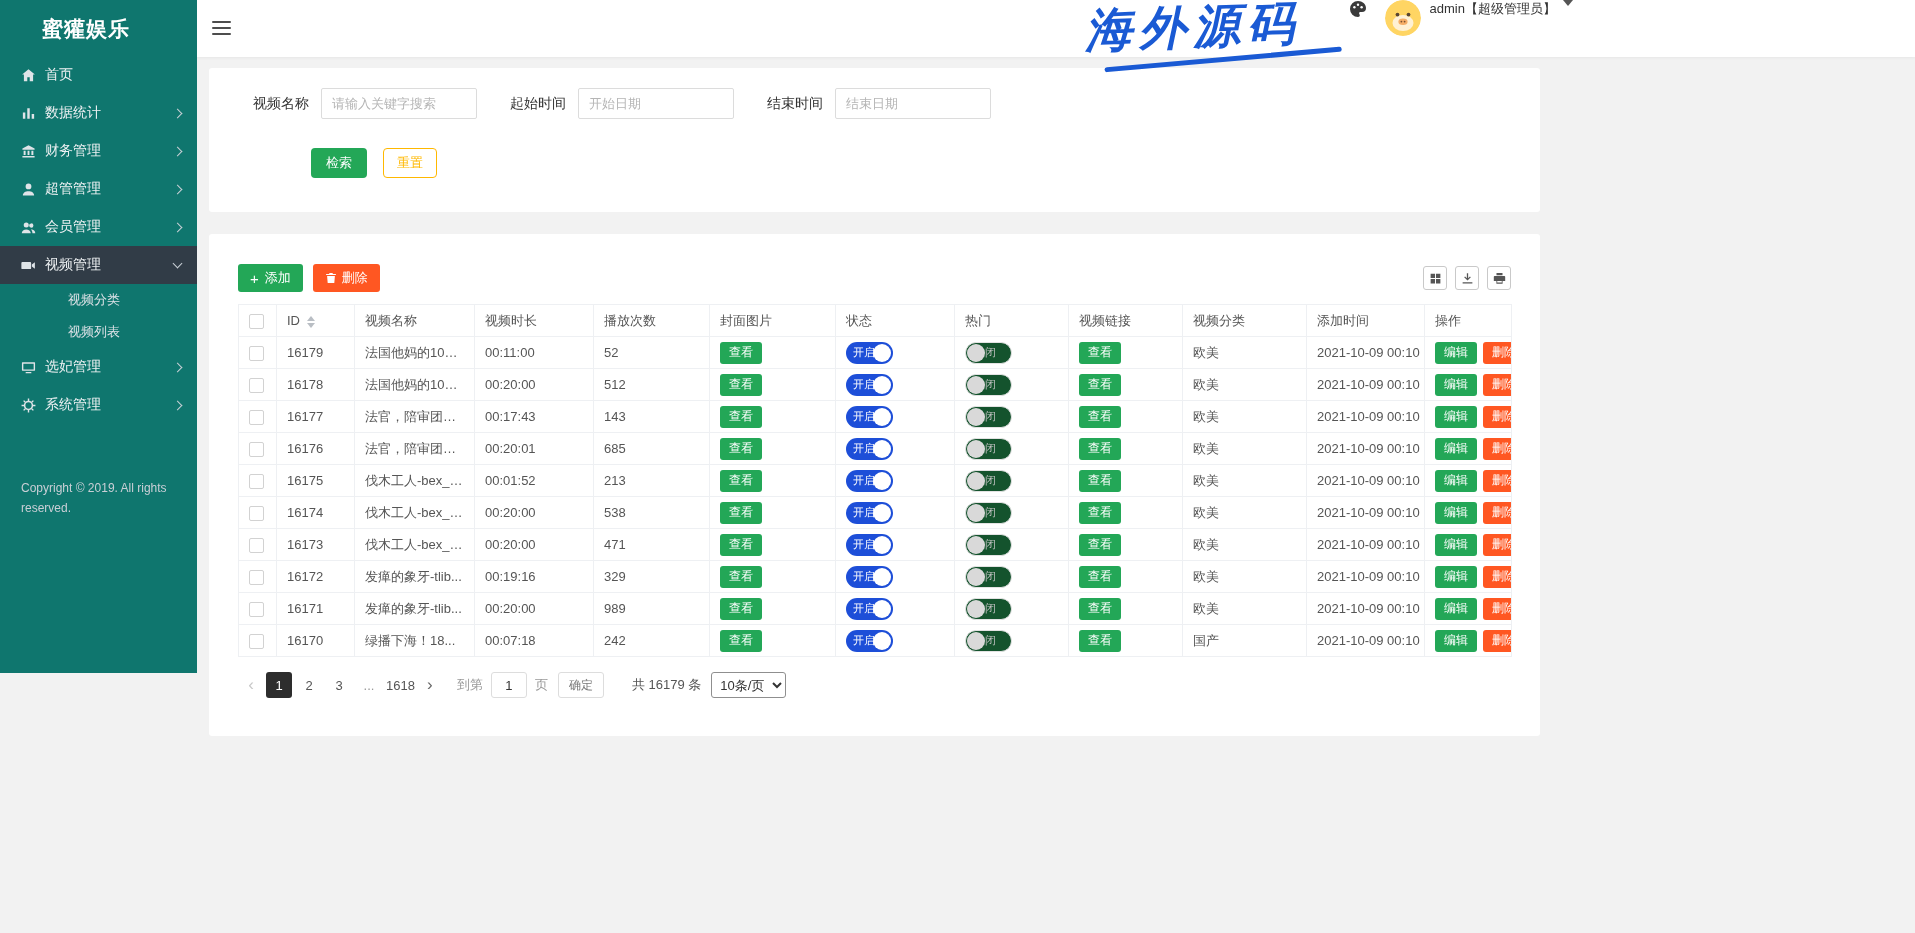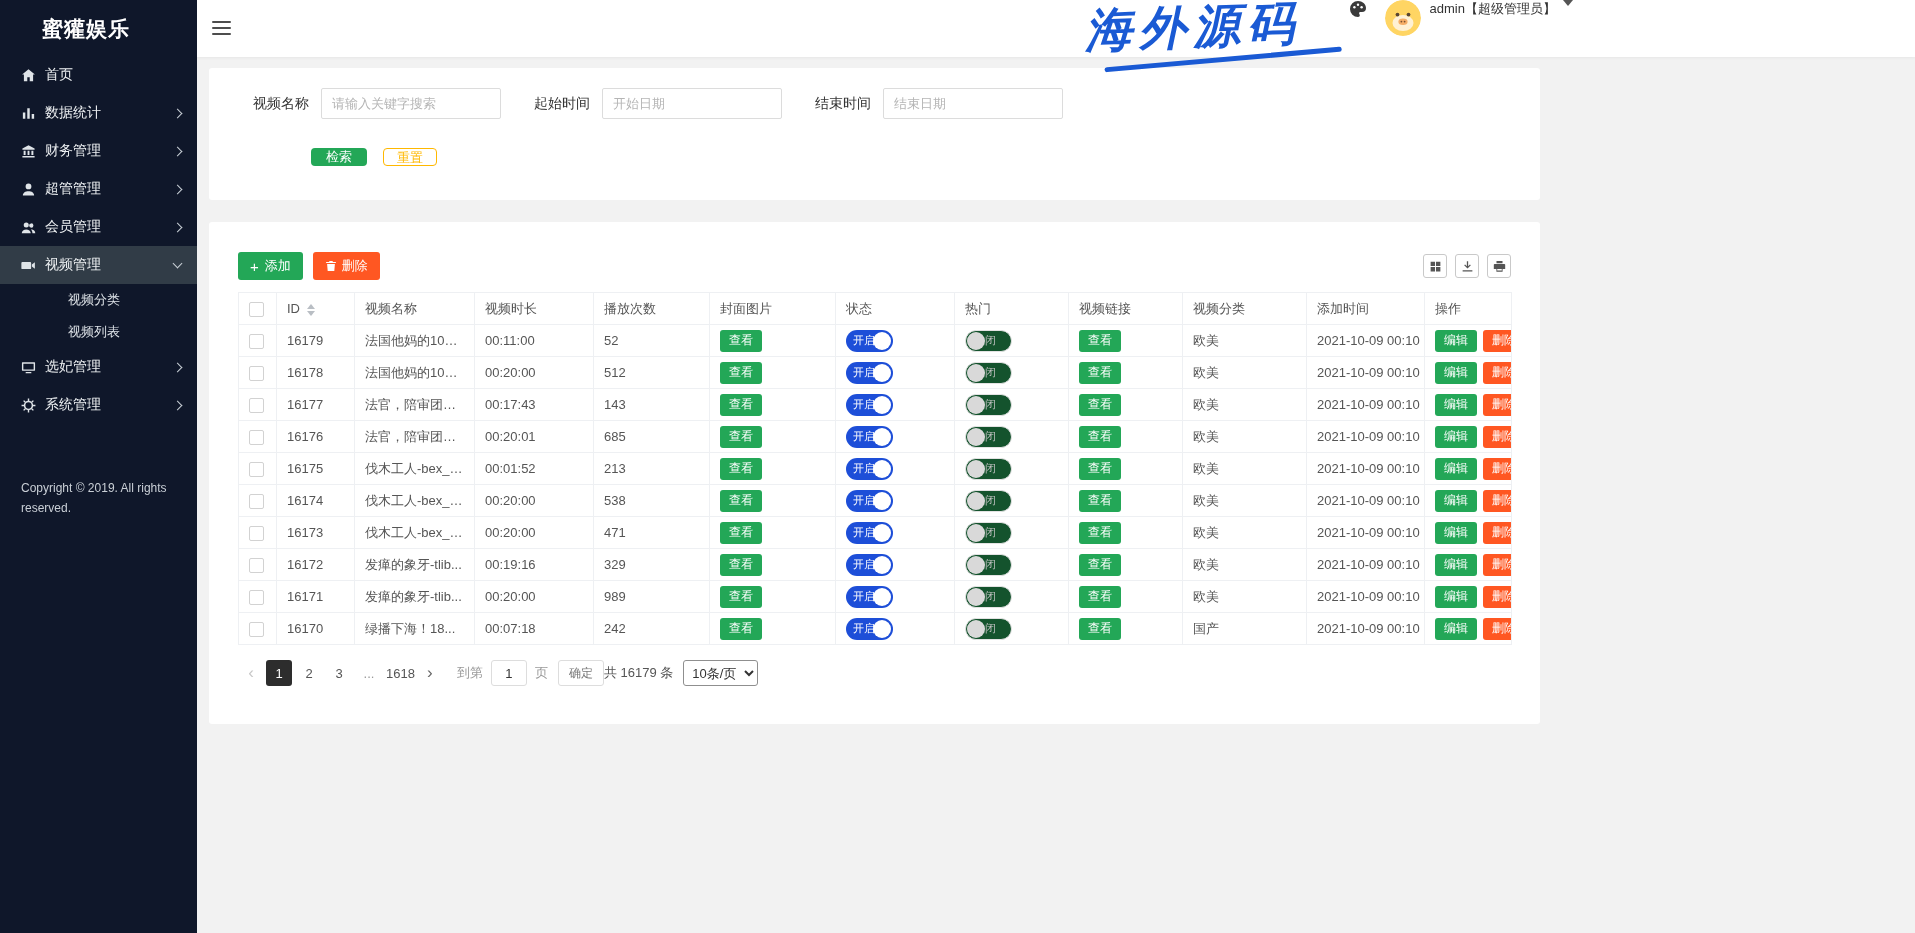--- a/index.html
+++ b/index.html
@@ -1,20 +1,20 @@
 <!DOCTYPE html>
 <html><head>
 <meta charset="utf-8">
 <style>
 *{box-sizing:border-box;margin:0;padding:0}
 html,body{width:1915px;height:933px}
 body{font-family:"Liberation Sans","DejaVu Sans",sans-serif;background:#f2f2f2;overflow:hidden;position:relative}
 
 
-.sidebar{position:fixed;left:0;top:0;width:197px;height:933px;background:#0f172a;z-index:20}
+.sidebar{position:fixed;left:0;top:0;width:197px;height:673px;background:#0f766e;z-index:20}
 .brand{height:56px;line-height:58px;padding-left:42px;color:#fff;font-size:21px;font-weight:bold;letter-spacing:1px}
 .nav-item{display:flex;align-items:center;height:38px;padding:0 16px 0 20px;color:#eef1f3;font-size:14px;cursor:pointer}
 .nav-item.active{background:#313c47}
 .nav-item .ico{width:16px;height:16px;margin-right:9px;display:inline-flex;align-items:center;justify-content:center;color:#dfe4e8;flex:none}
 .nav-item .ico svg{width:15px;height:15px;fill:currentColor}
 .arrow{margin-left:auto;width:7px;height:7px;border-right:1.5px solid #c9d0d6;border-bottom:1.5px solid #c9d0d6;transform:rotate(-45deg);flex:none}
 .arrow.down{transform:rotate(45deg);margin-top:-4px}
 .nav-sub{height:32px;line-height:32px;padding-left:68px;color:#dde2e7;font-size:13px;cursor:pointer}
 .copyright{margin-top:54px;padding:0 21px;color:#c9cfd6;font-size:12px;line-height:20px}
 
@@ -31,24 +31,24 @@
 .username{font-size:13px;color:#333;cursor:pointer}
 .caret-down{width:0;height:0;border-left:5px solid transparent;border-right:5px solid transparent;border-top:6px solid #555;margin-left:7px}
 
 
 .content{padding:11px 0 0 12px}
 .card{background:#fff;width:1331px;border-radius:3px}
 .search-card{padding:20px 0 34px 44px}
 .form-row{display:flex;align-items:center}
 .field{display:flex;align-items:center;margin-right:33px}
 .field label{font-size:14px;color:#333;margin-right:12px;white-space:nowrap}
-.field input{width:180px;height:31px;border:1px solid #dcdcdc;border-radius:2px;padding:0 10px;font-size:13px;color:#333;outline:none;font-family:inherit}
+.field input{width:156px;height:31px;border:1px solid #dcdcdc;border-radius:2px;padding:0 10px;font-size:13px;color:#333;outline:none;font-family:inherit}
 .field input::placeholder{color:#b5b5b5}
 .btn-row{margin-top:29px;padding-left:58px;display:flex;align-items:center}
-.btn{height:18px;padding:0 15px;border:none;border-radius:4px;font-size:13px;cursor:pointer;font-family:inherit}
+.btn{height:30px;padding:0 15px;border:none;border-radius:4px;font-size:13px;cursor:pointer;font-family:inherit}
 .btn.green{background:#23a757;color:#fff}
 .btn.reset{background:#fff;border:1px solid #ffb800;color:#ffb800;margin-left:16px;padding:0 13px}
 
 
 .table-card{margin-top:22px;padding:30px 29px 38px}
 .table-toolbar{display:flex;align-items:center;margin-bottom:12px}
 .btn-mini{height:28px;padding:0 12px;border:none;border-radius:3px;font-size:13px;color:#fff;cursor:pointer;display:inline-flex;align-items:center;gap:5px;font-family:inherit}
 .btn-mini.green{background:#23a757}
 .btn-mini.orange{background:#ff5722;margin-left:10px}
 .btn-mini svg{width:12px;height:12px;fill:#fff}
@@ -82,21 +82,21 @@
 .page-btn{min-width:26px;height:26px;display:inline-flex;align-items:center;justify-content:center;cursor:pointer;font-size:17px;color:#666}
 .page-btn.prev{color:#c8c8c8}
 .pages{display:inline-flex;gap:4px;margin:0 2px}
 .page-num{min-width:26px;height:26px;display:inline-flex;align-items:center;justify-content:center;border-radius:3px;cursor:pointer;color:#555}
 .page-num.active{background:#2d2d2d;color:#fff}
 .page-num.ellipsis{cursor:default;color:#999}
 .goto-label{margin-left:14px;color:#9a9a9a}
 .goto-input{width:36px;height:26px;border:1px solid #ddd;border-radius:3px;text-align:center;font-size:13px;color:#333;margin:0 8px;outline:none;font-family:inherit}
 .page-unit{color:#9a9a9a}
 .confirm-btn{height:26px;padding:0 10px;border:1px solid #ddd;background:#fff;border-radius:3px;font-size:12px;color:#777;cursor:pointer;margin-left:10px;font-family:inherit}
-.total{margin-left:0;color:#555}
+.total{margin-left:28px;color:#555}
 .page-size{height:26px;border:1px solid #8f8f8f;border-radius:3px;font-size:13px;color:#333;margin-left:10px;background:#fff;padding:0 4px;font-family:inherit;cursor:pointer;outline:none}
 </style>
 </head>
 <body>
 
 <aside class="sidebar">
   <div class="brand">蜜獾娱乐</div>
   <nav id="nav">
       <div class="nav-item">
         <span class="ico">

